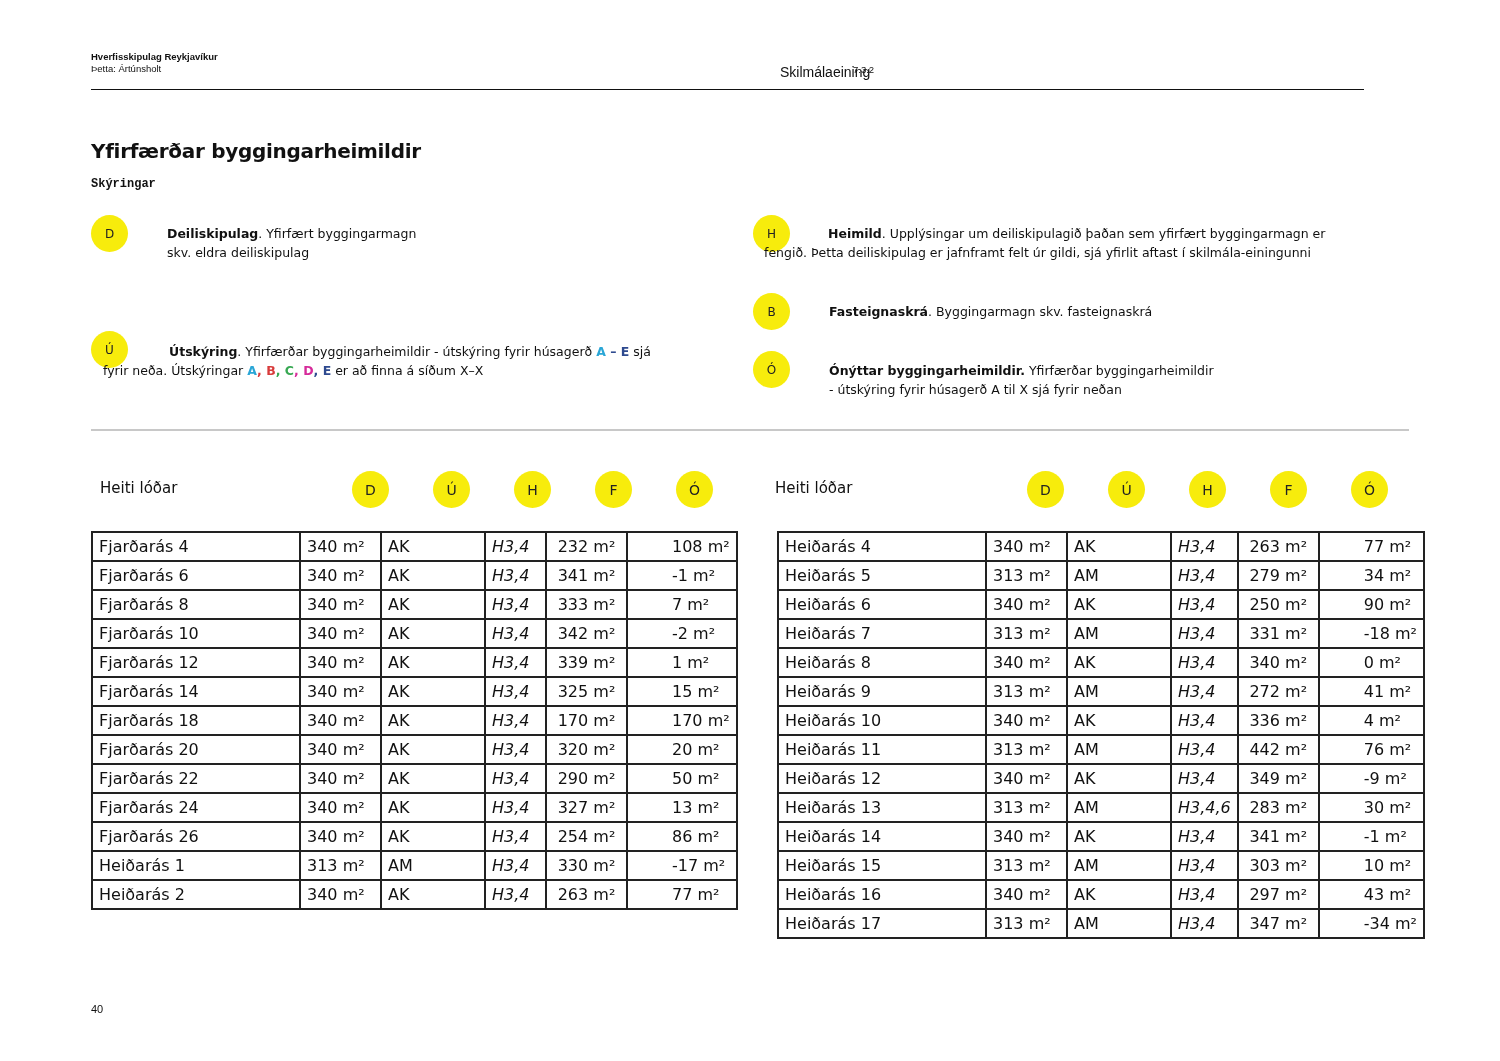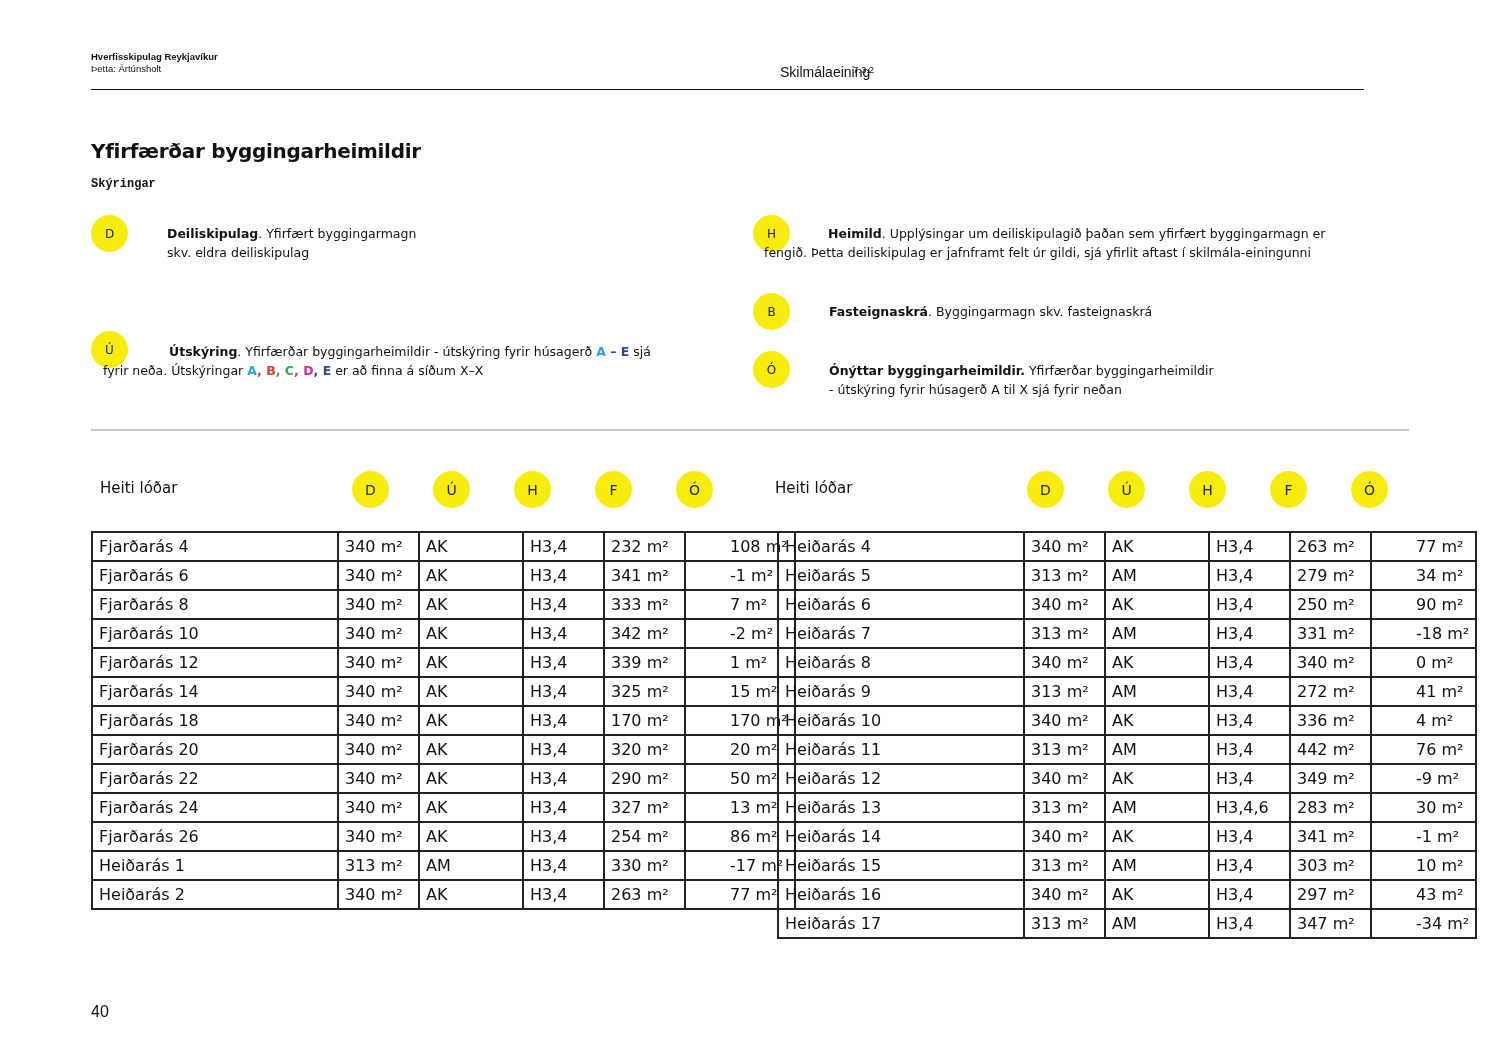--- a/index.html
+++ b/index.html
@@ -24,28 +24,28 @@
     .cD { color: #d62a9a; font-weight: bold; }
     .cE { color: #2e4a8f; font-weight: bold; }
 
     .sep { position: absolute; left: 91px; top: 429px; width: 1318px; height: 2px; background: #c8c8c8; }
 
     .col-head { position: absolute; font-family: "DejaVu Sans", sans-serif; font-size: 15px; }
     .hdot { position: absolute; width: 37px; height: 37px; border-radius: 50%; background: #f7ec0c; font-family: "DejaVu Sans", sans-serif; font-size: 14px; display: flex; align-items: center; justify-content: center; color: #222; }
 
     table.data { position: absolute; border-collapse: collapse; font-family: "DejaVu Sans", sans-serif; font-size: 16px; }
     table.data td { border: 2px solid #222; height: 29px; padding: 0 6px; white-space: nowrap; vertical-align: middle; }
-    table.data td.name { width: 246px; }
+    table.data td.name { width: 208px; }
     table.data td.c1 { width: 81px; }
     table.data td.c2 { width: 104px; }
-    table.data td.c3 { width: 81px; }
-    table.data td.c4 { width: 81px; }
+    table.data td.c3 { width: 61px; font-style: italic; }
+    table.data td.c4 { width: 81px; text-align: center; }
     table.data td.c5 { width: 81px; padding-left: 44px; }
 
-    .page-num { position: absolute; left: 91px; top: 1003px; font-size: 16px; }
+    .page-num { position: absolute; left: 91px; top: 1003px; font-size: 11px; }
   </style>
 </head>
 <body>
 
 <div class="hdr-left">
   <div class="b">Hverfisskipulag Reykjavíkur</div>
   <div>Þetta: Ártúnsholt</div>
 </div>
 <div class="hdr-mid">Skilmálaeining</div>
 <div class="hdr-num">7.3.2</div>

